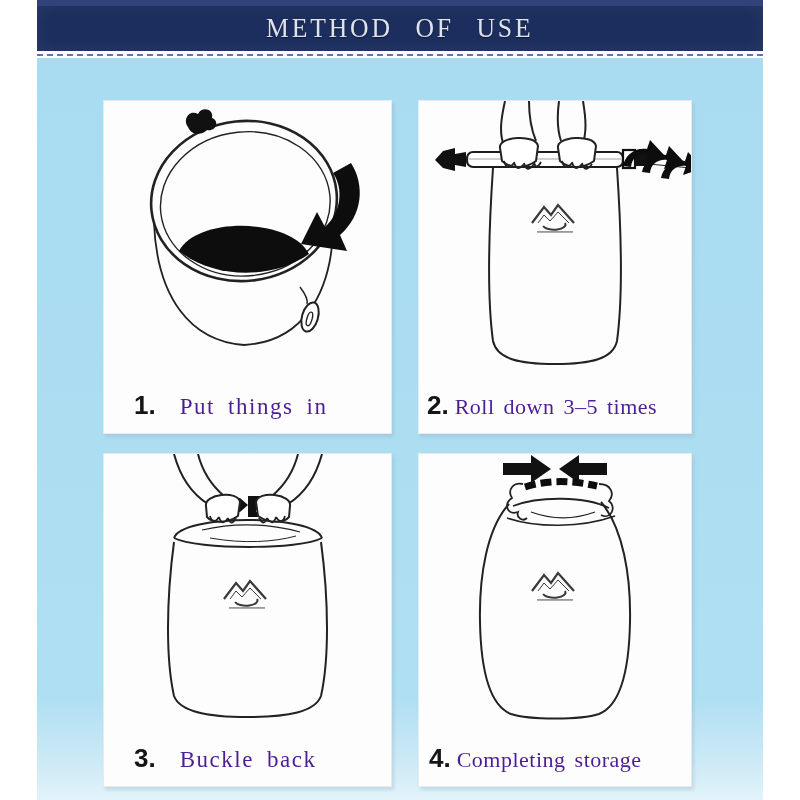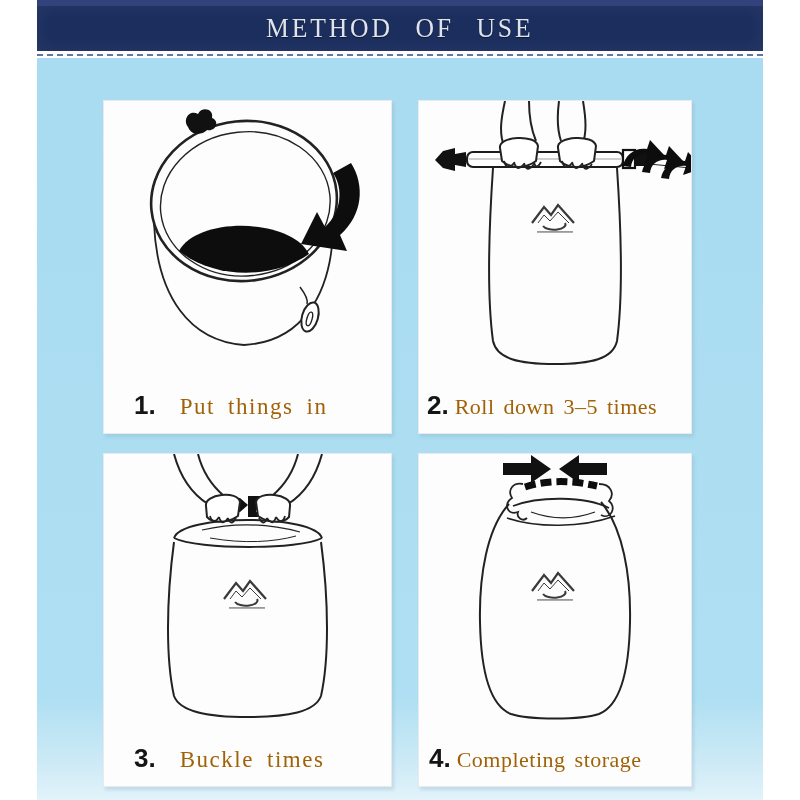--- a/index.html
+++ b/index.html
@@ -41,21 +41,21 @@
   .caption{
     position:absolute;left:0;right:0;bottom:12px;
     display:flex;align-items:baseline;
   }
   .step-number{
     font-family:"Liberation Sans", sans-serif;
     font-weight:bold;font-size:26px;color:#151515;flex:0 0 auto;
   }
   .step-label{
     font-family:"Liberation Serif", serif;
-    font-size:23px;color:#a16207;
+    font-size:23px;color:#4c1d95;
     letter-spacing:1.5px;word-spacing:6px;white-space:nowrap;
   }
   #card1 .caption{padding-left:30px;} #card1 .step-label{margin-left:24px;}
   #card3 .caption{padding-left:30px;} #card3 .step-label{margin-left:24px;}
   #card2 .caption{padding-left:8px;}  #card4 .caption{padding-left:10px;}
   #card2 .step-label, #card4 .step-label{
     margin-left:6px;font-size:22px;letter-spacing:0.5px;word-spacing:3px;text-align:right;
   }
   .ink{stroke:#222;fill:none;}
 </style>
@@ -175,21 +175,21 @@
       </g>
       <g transform="translate(143,138)" stroke="#3a3a3a" fill="none">
         <path stroke-width="2.2" d="M-23,7 L-11,-9 L-4,-1 L3,-11 L19,7"></path>
         <path stroke-width="1" d="M-17,7 L-11,-1 L-5,5 L3,-4 L14,7"></path>
         <path stroke-width="2" d="M-12,10 a11,5 0 1 0 22,-3"></path>
         <rect x="-18" y="15" width="36" height="1.8" fill="#9a9a9a" stroke="none"></rect>
       </g>
     </svg>
     <div class="caption">
       <span class="step-number">3.</span>
-      <span class="step-label">Buckle times</span>
+      <span class="step-label">Buckle back</span>
     </div>
   </div>
 
   <div class="card" id="card4">
     <svg width="272" height="268" viewBox="0 0 272 268">
       <g fill="#111">
         <path d="M84,9 h28 v-8 l20,14 l-20,14 v-8 h-28 z"></path>
         <path d="M188,9 h-28 v-8 l-20,14 l20,14 v-8 h28 z"></path>
       </g>
       <path fill="none" stroke="#0d0d0d" stroke-width="7" stroke-dasharray="11 5" d="M106,33 C128,26 152,26 178,32"></path>

